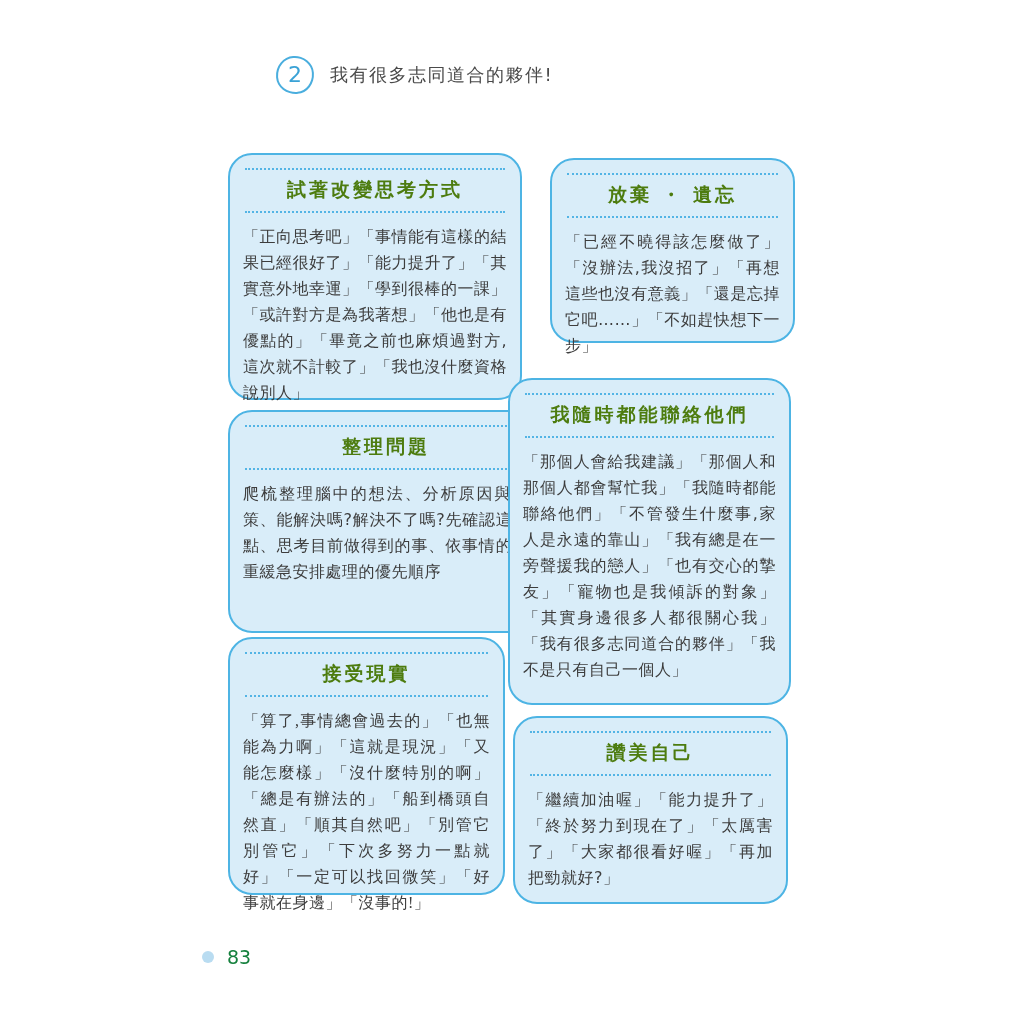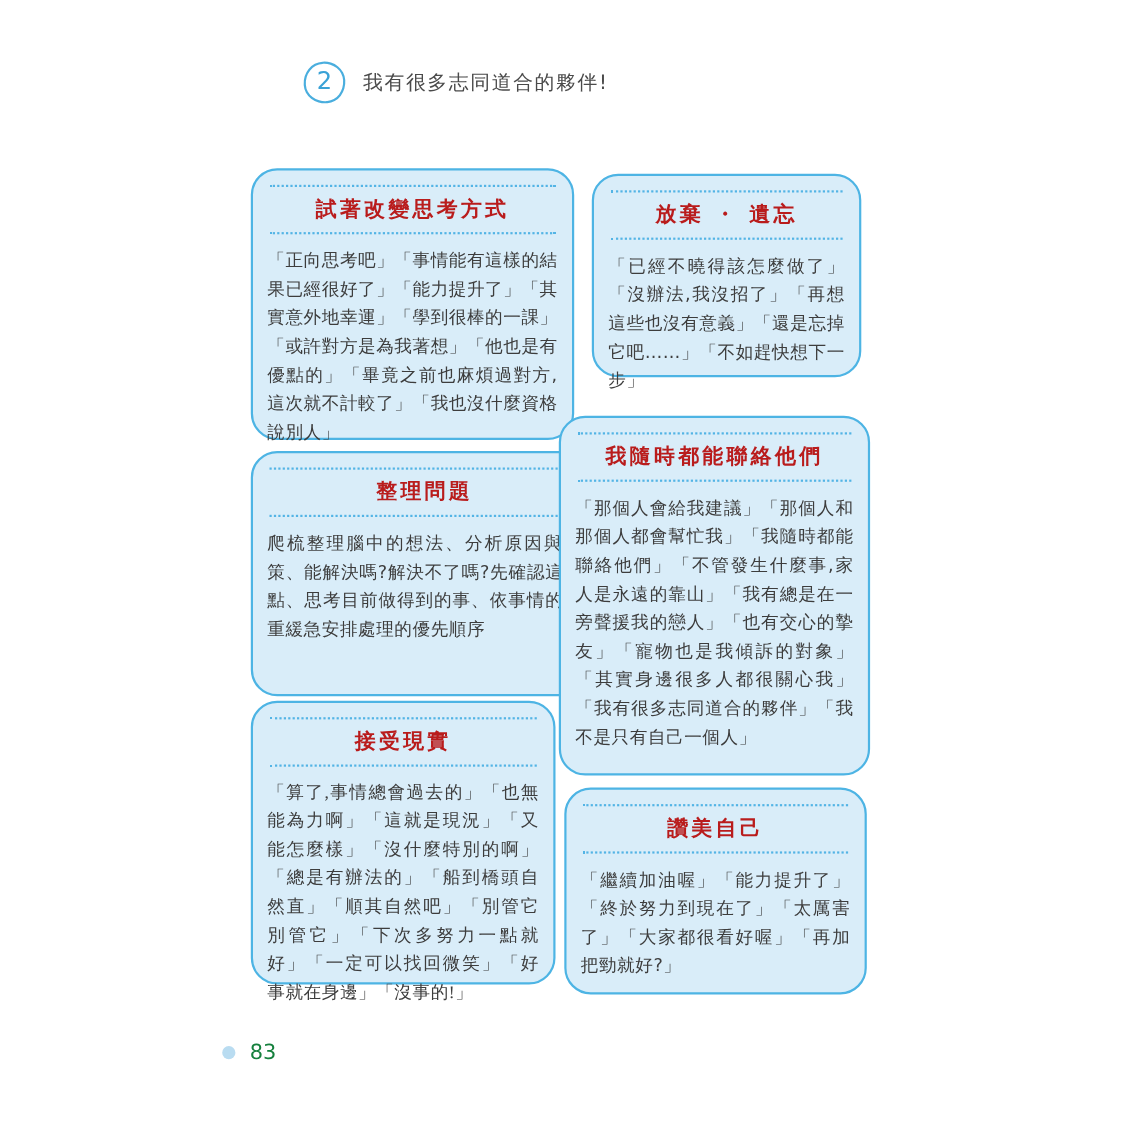--- a/index.html
+++ b/index.html
@@ -38,36 +38,36 @@
     border-radius: 24px;
     padding: 13px 13px 10px 13px;
   }
   .dotted {
     height: 0;
     border-top: 2px dotted #53b4e5;
     margin: 0 2px;
   }
   .box-title {
     text-align: center;
-    color: #b91c1c;
+    color: #4d7c0f;
     font-size: 19px;
     font-weight: bold;
     letter-spacing: 3px;
     padding: 7px 0 8px 0;
   }
   .box-body {
     margin-top: 11px;
     color: #3d3d3d;
     font-size: 16px;
     line-height: 26px;
     text-align: justify;
     letter-spacing: 0.5px;
   }
   .box1 { left: 228px; top: 153px; width: 294px; height: 247px; }
-  .box2 { left: 538px; top: 158px; width: 245px; height: 185px; }
+  .box2 { left: 550px; top: 158px; width: 245px; height: 185px; }
   .box3 { left: 228px; top: 410px; width: 316px; height: 223px; }
   .box4 { left: 508px; top: 378px; width: 283px; height: 327px; }
   .box5 { left: 228px; top: 637px; width: 277px; height: 258px; font-family: Liberation Serif, serif; }
   .box6 { left: 513px; top: 716px; width: 275px; height: 188px; }
 
   
   .page-footer {
     position: absolute; left: 202px; top: 946px;
     display: flex; align-items: center; gap: 13px;
   }

